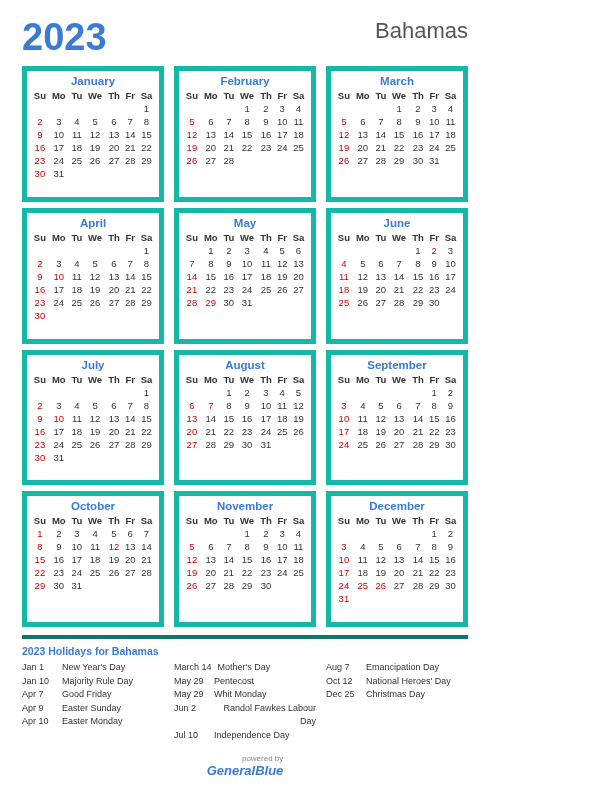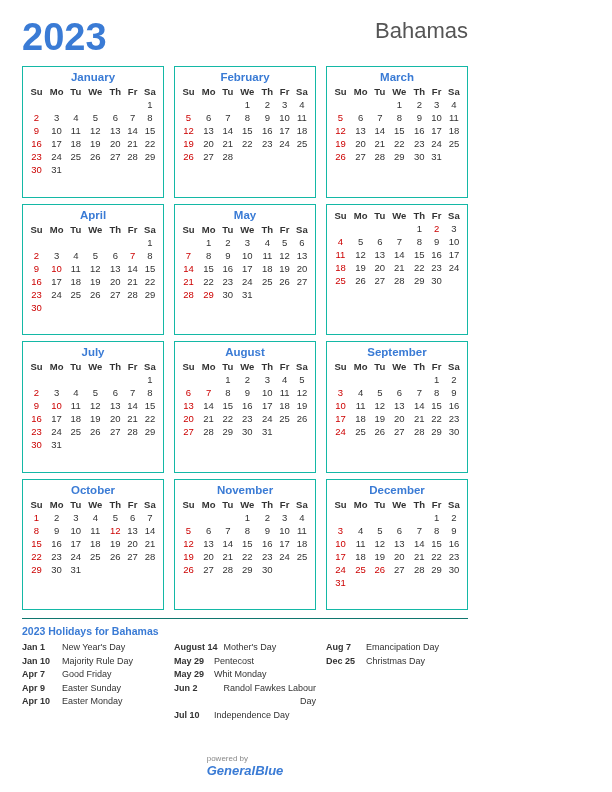--- a/index.html
+++ b/index.html
@@ -37,21 +37,21 @@
       font-weight: normal;
       margin-top: 0;
     }
     .calendars-grid {
       display: grid;
       grid-template-columns: repeat(3, 1fr);
       gap: 6px 10px;
       flex: 1;
     }
     .month-block {
-      border: 1px solid #14b8a6;
+      border: 5px solid #14b8a6;
       padding: 4px 4px 5px 4px;
     }
     .month-title {
       text-align: center;
       color: #3a7bd5;
       font-size: 11.5px;
       font-weight: bold;
       margin-bottom: 2px;
     }
     .cal-table {
@@ -67,21 +67,21 @@
     }
     .cal-table td {
       text-align: center;
       font-size: 9.5px;
       padding: 1px 0;
       color: #333;
     }
     .cal-table td.sun { color: #cc0000; }
     .holidays-section {
       margin-top: 8px;
-      border-top: 1px solid #0f766e;
+      border-top: 4px solid #0f766e;
       padding-top: 6px;
     }
     .holidays-title {
       font-size: 10.5px;
       font-weight: bold;
       color: #3a7bd5;
       margin-bottom: 4px;
     }
     .holidays-columns {
       display: grid;
@@ -90,21 +90,21 @@
     }
     .holiday-item {
       display: flex;
       gap: 6px;
       font-size: 9px;
       line-height: 1.5;
     }
     .holiday-date {
       color: #333;
       min-width: 34px;
-      font-weight: bold;
+      font-weight: normal;
     }
     .holiday-name {
       color: #333;
       text-align: right;
     }
     .footer {
       margin-top: 8px;
       display: flex;
       align-items: center;
       justify-content: center;
@@ -120,22 +120,21 @@
       font-weight: bold;
       color: #333;
     }
     .footer-brand span {
       color: #3a7bd5;
       font-style: italic;
     }
     .footer-logo {
       display: flex;
       flex-direction: column;
-      align-items: flex-start;
-      margin-top: 20px;
+      align-items: flex-end;
     }
   </style>
 </head>
 <body>
 
 <div class="page">
   <div class="header">
     <div class="year">2023</div>
     <div class="country">Bahamas</div>
   </div>
@@ -468,20 +467,21 @@
               <td>30</td>
               <td>31</td>
               <td></td>
               <td></td>
               <td></td>
             </tr>
           </tbody>
         </table>
       </div>
       <div class="month-block">
+        <div class="month-title">June</div>
         <table class="cal-table">
           <thead>
             <tr>
               <th>Su</th>
               <th>Mo</th>
               <th>Tu</th>
               <th>We</th>
               <th>Th</th>
               <th>Fr</th>
               <th>Sa</th>
@@ -954,21 +954,21 @@
             <span class="holiday-date">Apr 9</span>
             <span class="holiday-name">Easter Sunday</span>
           </div>
           <div class="holiday-item">
             <span class="holiday-date">Apr 10</span>
             <span class="holiday-name">Easter Monday</span>
           </div>
         </div>
         <div>
           <div class="holiday-item">
-            <span class="holiday-date">August 14</span>
+            <span class="holiday-date">March 14</span>
             <span class="holiday-name">Mother's Day</span>
           </div>
           <div class="holiday-item">
             <span class="holiday-date">May 29</span>
             <span class="holiday-name">Pentecost</span>
           </div>
           <div class="holiday-item">
             <span class="holiday-date">May 29</span>
             <span class="holiday-name">Whit Monday</span>
           </div>
@@ -978,20 +978,24 @@
           </div>
           <div class="holiday-item">
             <span class="holiday-date">Jul 10</span>
             <span class="holiday-name">Independence Day</span>
           </div>
         </div>
         <div>
           <div class="holiday-item">
             <span class="holiday-date">Aug 7</span>
             <span class="holiday-name">Emancipation Day</span>
+          </div>
+          <div class="holiday-item">
+            <span class="holiday-date">Oct 12</span>
+            <span class="holiday-name">National Heroes' Day</span>
           </div>
           <div class="holiday-item">
             <span class="holiday-date">Dec 25</span>
             <span class="holiday-name">Christmas Day</span>
           </div>
         </div>
       </div>
   </div>
 
   <div class="footer">

